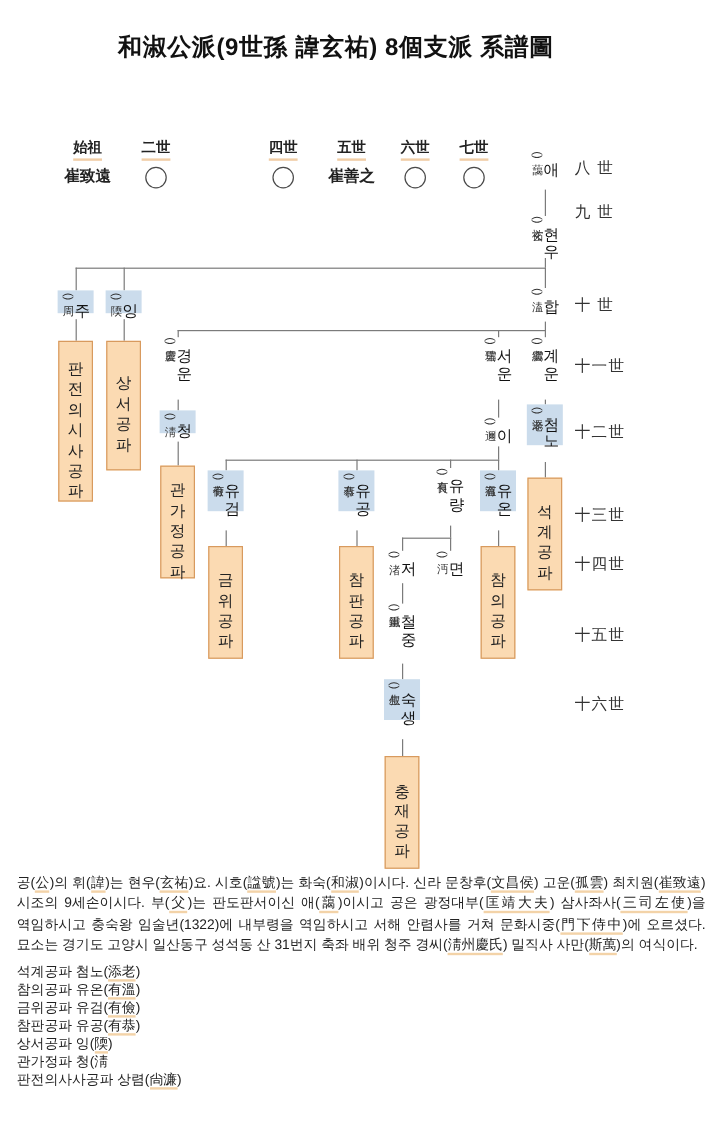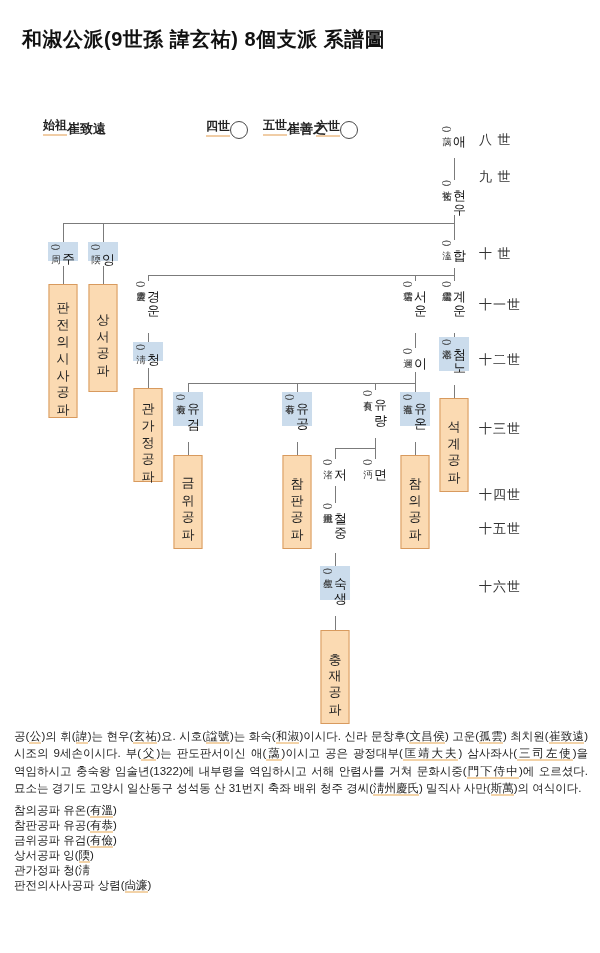--- a/index.html
+++ b/index.html
@@ -1,22 +1,22 @@
 <!DOCTYPE html>
 <html><head>
 <meta charset="utf-8">
 <style>
   html,body{margin:0;padding:0;background:#fff;}
   body{font-family:"Liberation Sans","DejaVu Sans",sans-serif;color:#1a1a1a;}
   .page{position:relative;width:600px;height:953px;background:#ffffff;overflow:hidden;}
-  .title{position:absolute;top:26px;left:0;width:560px;margin:0;text-align:left;
-         font-size:20px;font-weight:bold;letter-spacing:0.5px;color:#111;padding-left:22px;}
+  .title{position:absolute;top:26px;left:0;width:560px;margin:0;text-align:center;
+         font-size:20px;font-weight:bold;letter-spacing:0.5px;color:#111;}
   
   .anc{position:absolute;top:116px;width:60px;transform:translateX(-50%);
-       display:flex;flex-direction:row;align-items:center;}
+       display:flex;flex-direction:column;align-items:center;}
   .alabel{font-size:12px;font-weight:bold;color:#222;border-bottom:2px solid #f0cda6;
           padding-bottom:1px;line-height:1.25;white-space:nowrap;}
   .aname{font-size:13px;font-weight:bold;margin-top:4px;white-space:nowrap;color:#222;}
   .acircle{width:16px;height:16px;border:1.6px solid #4a4a4a;border-radius:50%;
            margin-top:5px;background:#fff;}
   
   .gen{position:absolute;left:479px;width:70px;font-size:13px;color:#333;
        letter-spacing:1px;white-space:nowrap;}
   
   .vl{position:absolute;width:1px;background:#7b7b7b;}
@@ -47,40 +47,48 @@
 <body>
 
 <div class="page">
 
   <h1 class="title">和淑公派(9世孫 諱玄祐) 8個支派 系譜圖</h1>
 
   <div class="anc" style="left:73px">
     <span class="alabel">始祖</span>
     <span class="aname">崔致遠</span>
   </div>
+  <div class="anc" style="left:130px">
+    <span class="alabel">二世</span>
+    <span class="acircle"></span>
+  </div>
   <div class="anc" style="left:236px">
     <span class="alabel">四世</span>
     <span class="acircle"></span>
   </div>
   <div class="anc" style="left:293px">
     <span class="alabel">五世</span>
     <span class="aname">崔善之</span>
   </div>
   <div class="anc" style="left:346px">
     <span class="alabel">六世</span>
+    <span class="acircle"></span>
+  </div>
+  <div class="anc" style="left:395px">
+    <span class="alabel">七世</span>
     <span class="acircle"></span>
   </div>
 
   <div class="gen" style="top:131px">八 世</div>
   <div class="gen" style="top:168px">九 世</div>
   <div class="gen" style="top:245px">十 世</div>
   <div class="gen" style="top:296px">十一世</div>
   <div class="gen" style="top:351px">十二世</div>
   <div class="gen" style="top:420px">十三世</div>
-  <div class="gen" style="top:486px">十四世</div>
+  <div class="gen" style="top:461px">十四世</div>
   <div class="gen" style="top:520px">十五世</div>
   <div class="gen" style="top:578px">十六世</div>
 
   <i class="vl" style="left:454px;top:158px;height:22px"></i>
   <i class="vl" style="left:454px;top:215px;height:8px"></i>
   <i class="hl" style="left:63px;top:223px;width:392px"></i>
   <i class="vl" style="left:63px;top:223px;height:19px"></i>
   <i class="vl" style="left:103px;top:223px;height:19px"></i>
   <i class="vl" style="left:454px;top:223px;height:17px"></i>
   <i class="vl" style="left:63px;top:266px;height:18px"></i>
@@ -211,22 +219,23 @@
   <div class="branch" style="left:454px;top:398px;height:92px">
     <span>석계공파</span>
   </div>
   <div class="branch" style="left:335px;top:630px;height:92px">
     <span>충재공파</span>
   </div>
 
   <div class="footer">
     <p class="fpara">공(<span class="hu">公</span>)의 휘(<span class="hu">諱</span>)는 현우(<span class="hu">玄祐</span>)요. 시호(<span class="hu">諡號</span>)는 화숙(<span class="hu">和淑</span>)이시다. 신라 문창후(<span class="hu">文昌侯</span>) 고운(<span class="hu">孤雲</span>) 최치원(<span class="hu">崔致遠</span>) 시조의 9세손이시다. 부(<span class="hu">父</span>)는 판도판서이신 애(<span class="hu">藹</span>)이시고 공은 광정대부(<span class="hu">匡靖大夫</span>) 삼사좌사(<span class="hu">三司左使</span>)을 역임하시고 충숙왕 임술년(1322)에 내부령을 역임하시고 서해 안렴사를 거쳐 문화시중(<span class="hu">門下侍中</span>)에 오르셨다. 묘소는 경기도 고양시 일산동구 성석동 산 31번지 축좌 배위 청주 경씨(<span class="hu">淸州慶氏</span>) 밀직사 사만(<span class="hu">斯萬</span>)의 여식이다.</p>
     <div class="flist">
+      <div class="fline">석계공파 첨노(<span class="hu">添老</span>)</div>
       <div class="fline">참의공파 유온(<span class="hu">有溫</span>)</div>
+      <div class="fline">금위공파 유검(<span class="hu">有儉</span>)</div>
       <div class="fline">참판공파 유공(<span class="hu">有恭</span>)</div>
-      <div class="fline">금위공파 유검(<span class="hu">有儉</span>)</div>
       <div class="fline">상서공파 잉(<span class="hu">陾</span>)</div>
       <div class="fline">관가정파 청(淸</div>
       <div class="fline">판전의사사공파 상렴(<span class="hu">尙濂</span>)</div>
     </div>
   </div>
 
 </div>
 
 </body></html>

